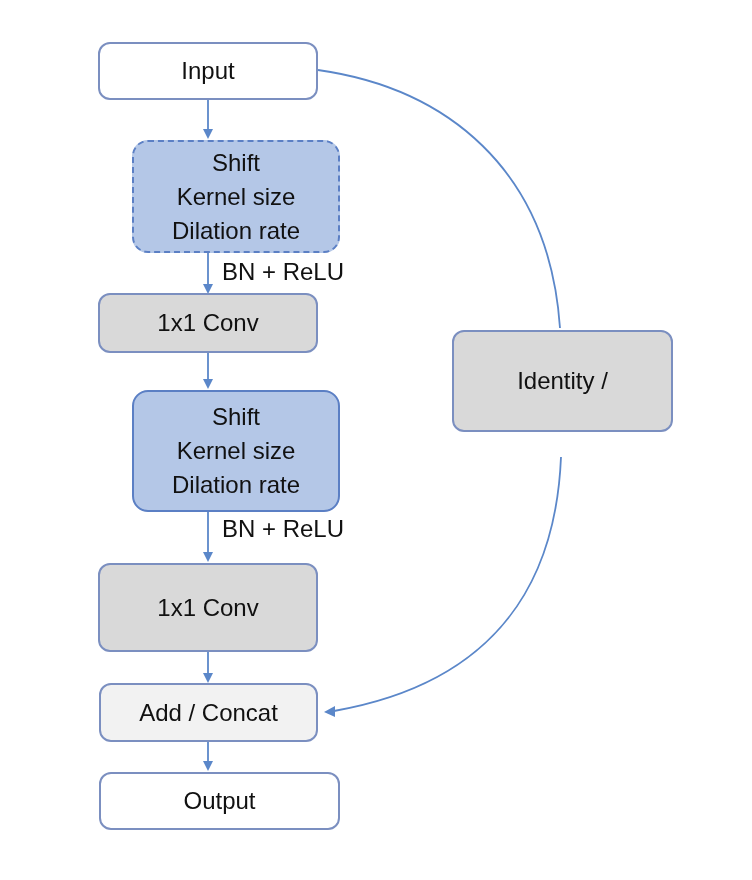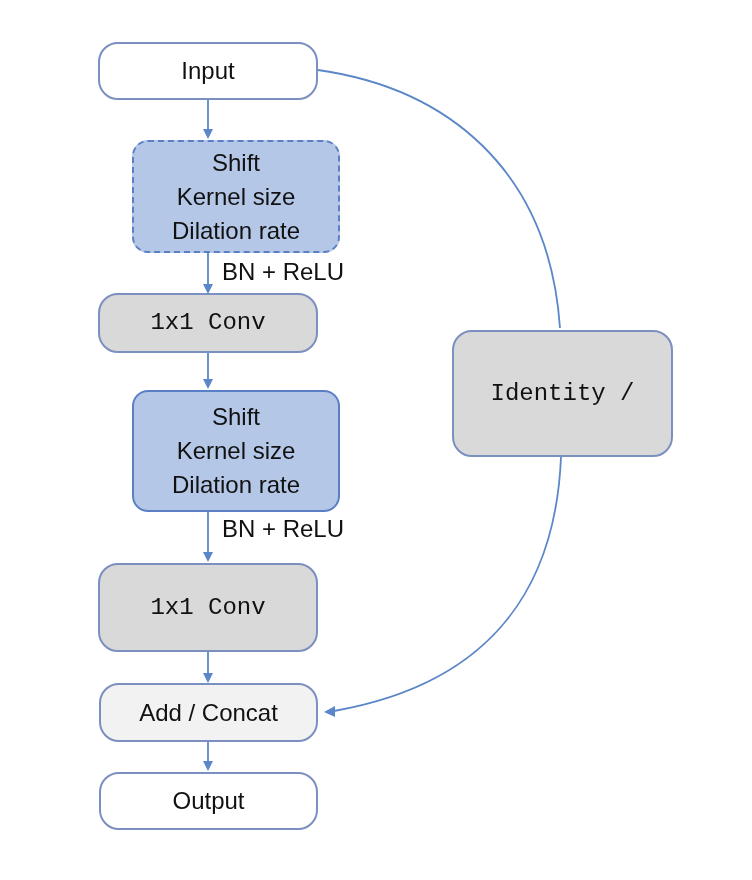--- a/index.html
+++ b/index.html
@@ -22,42 +22,42 @@
     position: absolute;
     z-index: 2;
     display: flex;
     flex-direction: column;
     align-items: center;
     justify-content: center;
     text-align: center;
     font-size: 24px;
     line-height: 34px;
     border: 2px solid var(--box-border, #7b8fc0);
-    border-radius: 20px;
+    border-radius: 12px;
     background: var(--fill-white, #fff);
     box-sizing: border-box;
   }
   .box .line { display: block; }
   .fill-blue   { background: var(--fill-blue, #b4c7e7); margin-left: 25px; }
-  .fill-gray   { background: var(--fill-gray, #d9d9d9); font-family: Liberation Mono, monospace; }
+  .fill-gray   { background: var(--fill-gray, #d9d9d9); }
   .fill-light  { background: var(--fill-lightgray, #f2f2f2); }
   .dashed {
     border: 2px dashed var(--dashed-border, #5b7fc4);
     border-radius: 16px;
   }
   .solid-blue { border: 2px solid var(--dashed-border, #5b7fc4); border-radius: 16px; }
 
   #box-input   { left: 98px;  top: 42px;  width: 220px; height: 58px; }
   #box-shift1  { left: 107px; top: 140px; width: 208px; height: 113px; }
   #box-conv1   { left: 98px;  top: 293px; width: 220px; height: 60px; }
   #box-shift2  { left: 107px; top: 390px; width: 208px; height: 122px; }
   #box-conv2   { left: 98px;  top: 563px; width: 220px; height: 89px; line-height: 37px; }
   #box-add     { left: 99px;  top: 683px; width: 219px; height: 59px; }
-  #box-output  { left: 99px;  top: 772px; width: 219px; height: 58px; align-items: center; }
-  #box-identity{ left: 452px; top: 330px; width: 221px; height: 127px; line-height: 38px; }
+  #box-output  { left: 99px;  top: 772px; width: 241px; height: 58px; align-items: center; }
+  #box-identity{ left: 452px; top: 330px; width: 221px; height: 102px; line-height: 38px; }
 
   .free-label {
     position: absolute;
     z-index: 2;
     font-size: 24px;
     color: var(--text, #111);
     white-space: nowrap;
   }
   #bn-relu-1 { left: 222px; top: 258px; }
   #bn-relu-2 { left: 222px; top: 515px; }

